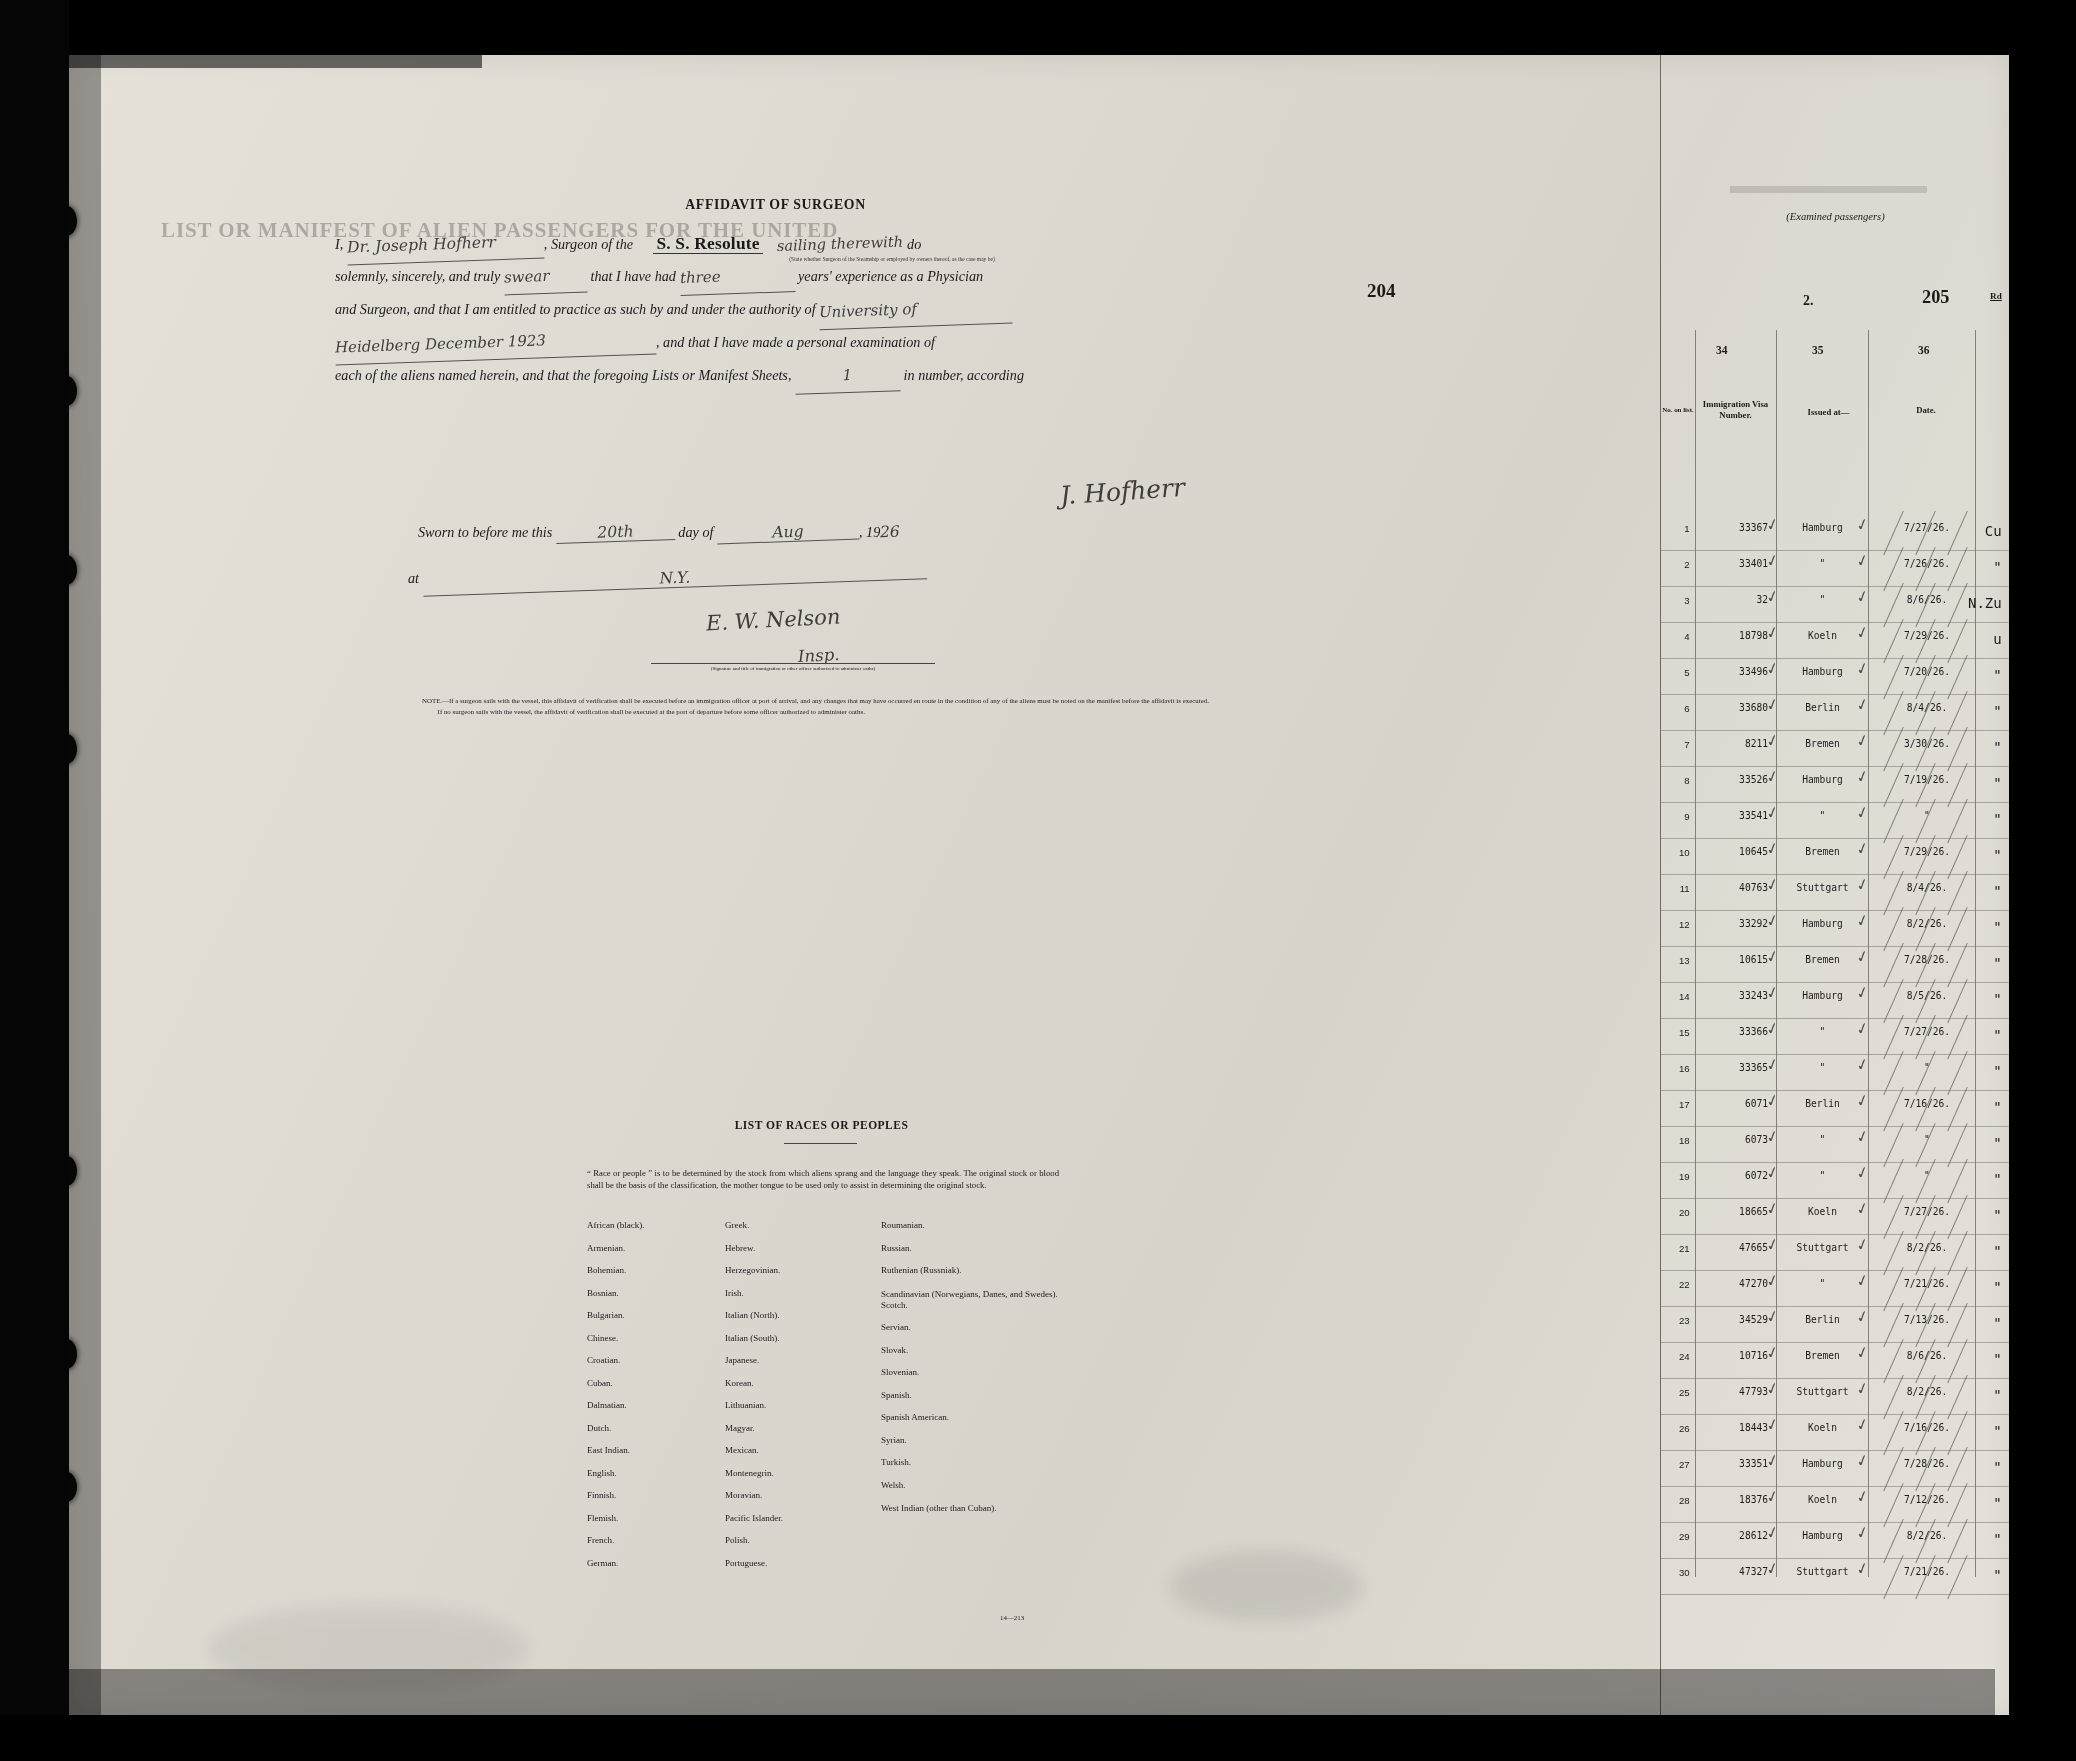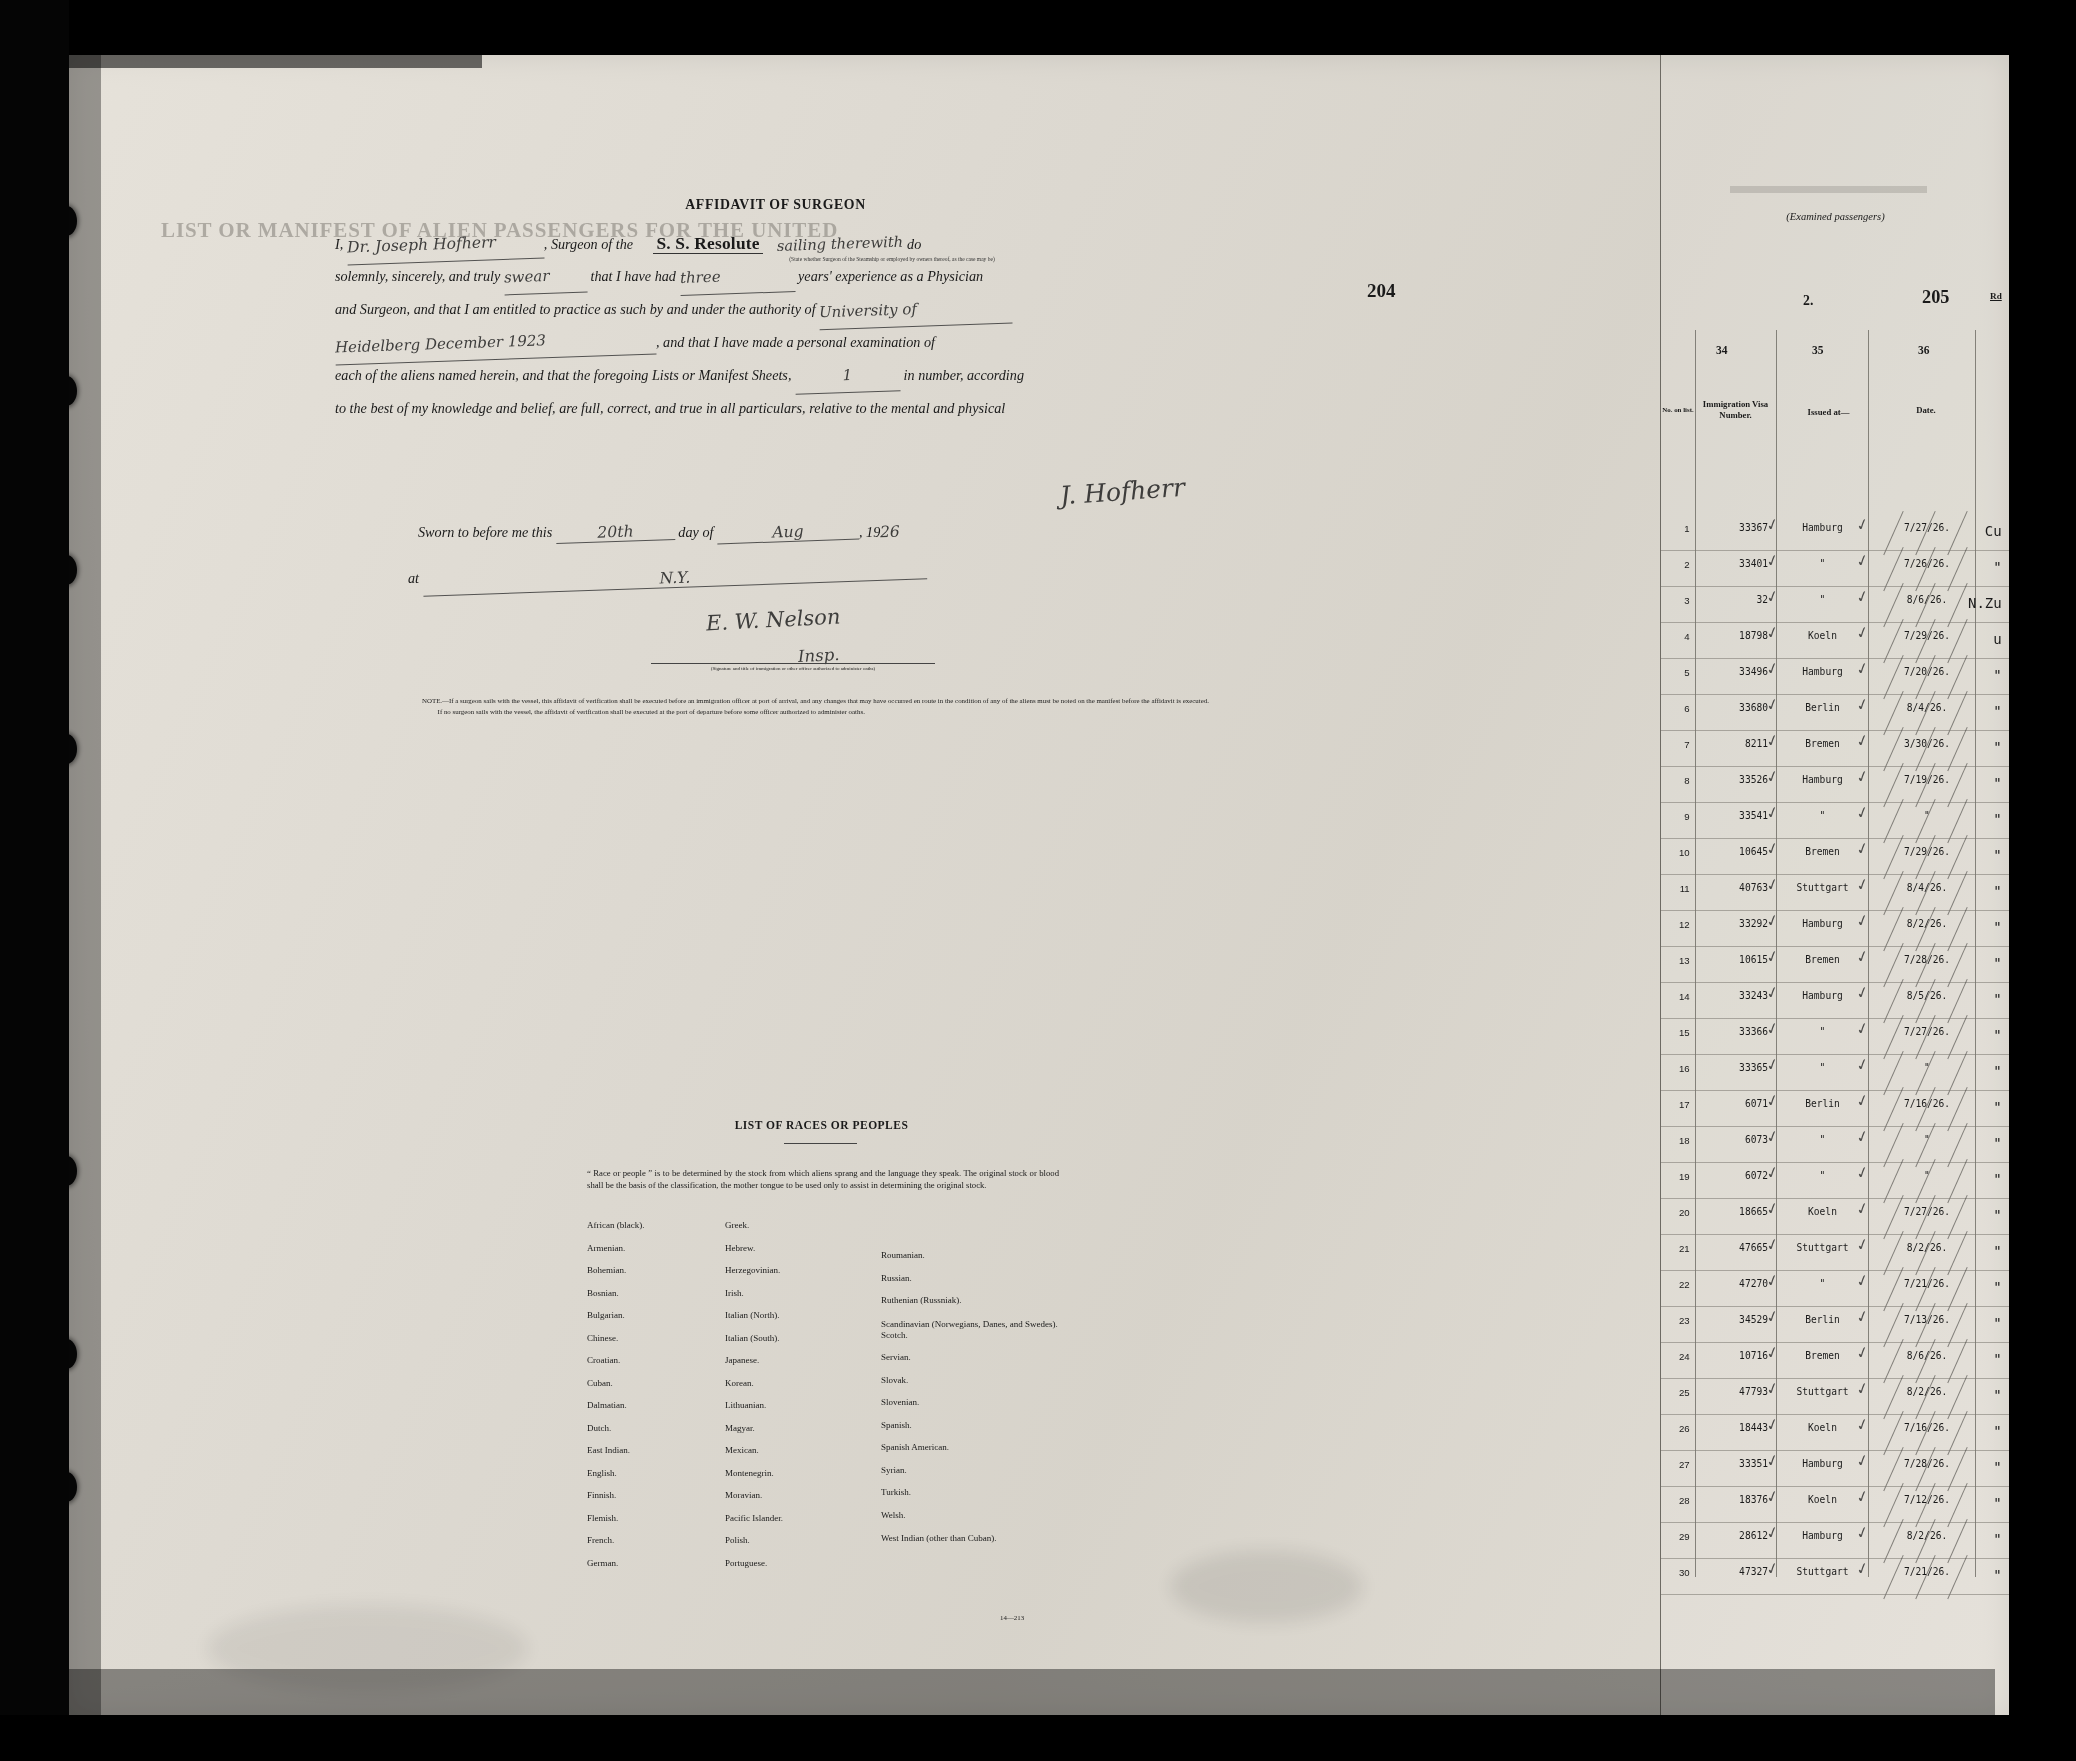--- a/index.html
+++ b/index.html
@@ -66,21 +66,21 @@
   .races-rule{position:absolute;left:715px;top:1088px;width:73px;height:0.9px;background:#444;}
   .races-intro{position:absolute;left:518px;top:1112px;width:472px;font-size:8.7px;
                line-height:12px;text-align:justify;font-style:normal;}
   .races-cols{position:absolute;left:518px;top:1165px;width:491px;font-size:9px;
               font-style:normal;}
   .rcol{position:absolute;top:0;}
   .rcol li{list-style:none;margin:0 0 12px 0;line-height:10.5px;}
   .rcol ul{margin:0;padding:0;}
   #rc1{left:0;width:138px;}
   #rc2{left:138px;width:156px;}
-  #rc3{left:294px;width:183px;margin-top:30px;}
+  #rc3{left:294px;width:183px;}
   .formno{position:absolute;left:931px;top:1559px;font-size:6.9px;font-style:normal;}
 
   .pgnum-204{position:absolute;left:1298px;top:225px;font-size:19px;font-weight:bold;
              font-family:"Liberation Serif",serif;}
 
   
   .bleed{position:absolute;left:92px;top:163px;font-size:21px;letter-spacing:0.9px;
          color:#6e6a63;opacity:.45;font-weight:bold;font-family:"Liberation Serif",serif;}
 
   
@@ -149,21 +149,20 @@
       </div>
       <div class="line-row">
         <span>and Surgeon, and that I am entitled to practice as such by and under the authority of </span><span class="ul hand" style="width:193px;font-size:15px;">University of</span>
       </div>
       <div class="line-row">
         <span class="ul hand" style="width:321px;font-size:15px;">Heidelberg December 1923</span><span>, and that I have made a personal examination of</span>
       </div>
       <div class="line-row">
         <span>each of the aliens named herein, and that the foregoing Lists or Manifest Sheets, </span><span class="ul hand" style="width:105px;text-align:center;font-size:15px;">1</span><span> in number, according</span>
       </div>
-      <div class="line-row"><span>to the best of my knowledge and belief, are full, correct, and true in all particulars, relative to the mental and physical</span></div>
     </div>
 
     <div class="hand" style="position:absolute;left:991px;top:422px;font-size:25px;transform:rotate(-4deg);">J. Hofherr</div>
 
     <div class="sworn">
       <span>Sworn to before me this </span><span class="ul hand" style="width:119px;text-align:center;font-size:15.6px;">20th</span><span> day of </span><span class="ul hand" style="width:142px;text-align:center;font-size:15.6px;">Aug</span><span>, 19</span><span class="hand" style="font-size:15.6px;">26</span>
     </div>
 
     <div class="at-line">
       <span>at </span><span class="ul hand" style="width:504px;text-align:center;font-size:15.6px;">N.Y.</span>

